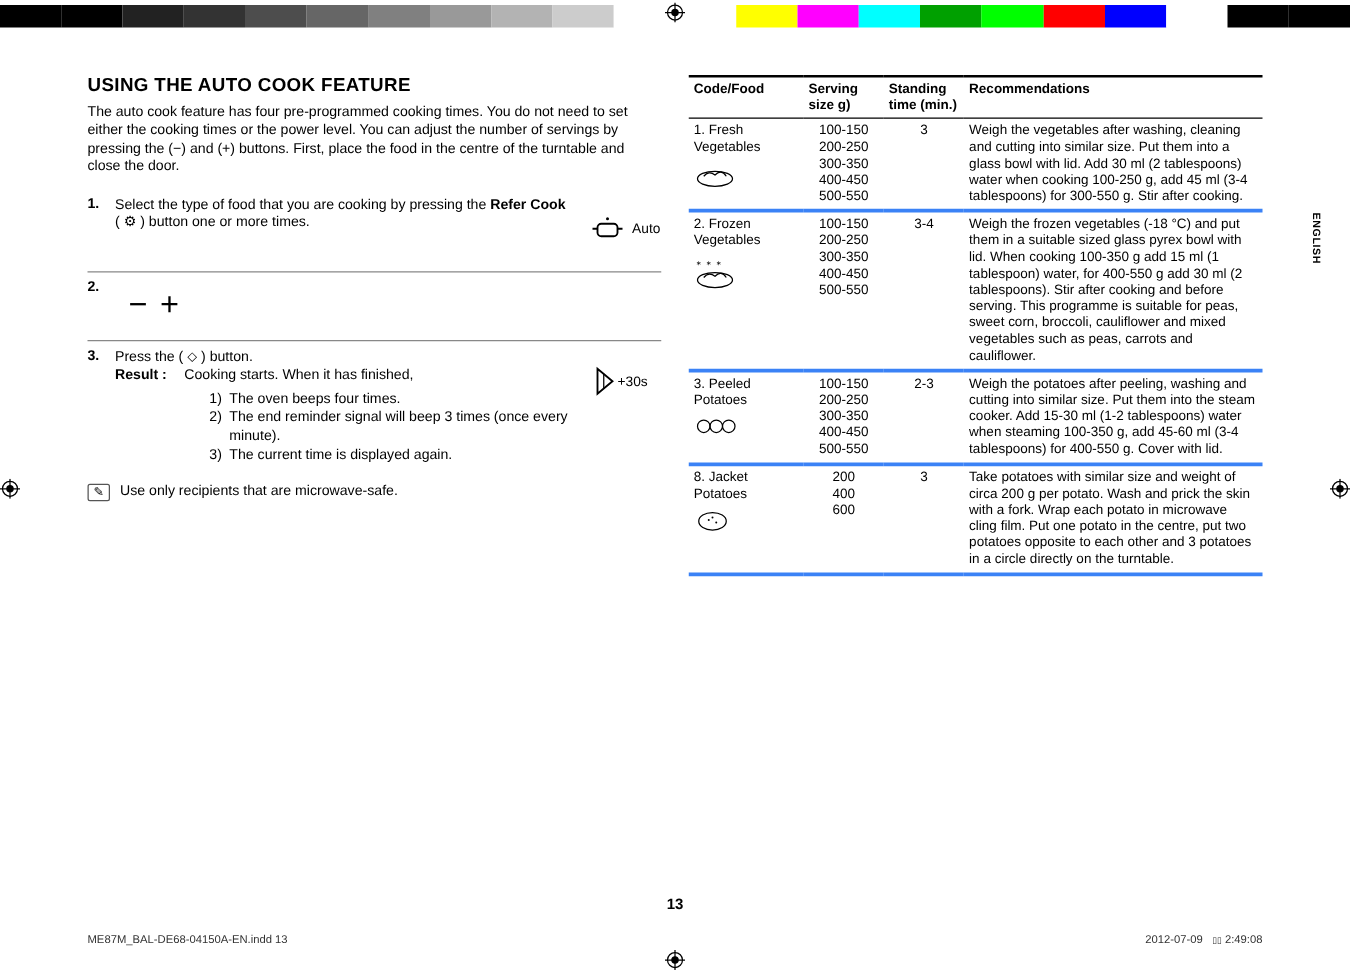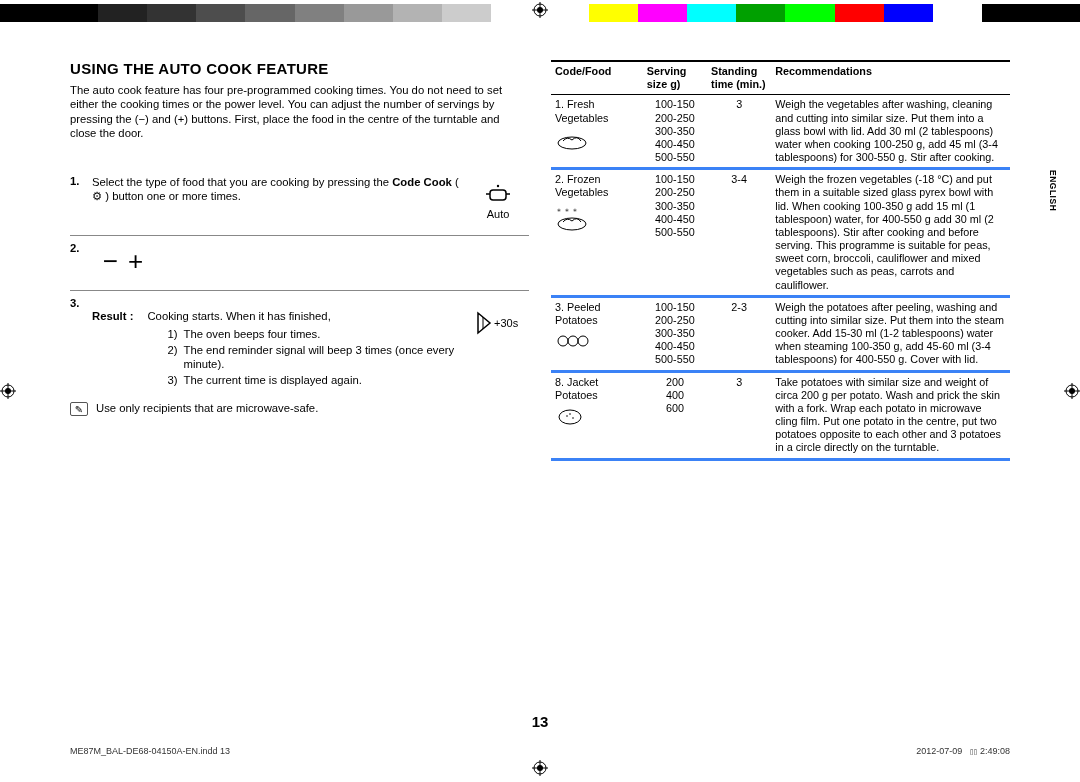--- a/index.html
+++ b/index.html
@@ -7,39 +7,39 @@
   .colorbar { position: absolute; top: 4px; left: 0; width: 1080px; height: 18px; display: grid; grid-template-columns: repeat(22, 1fr); }
   .colorbar > div { height: 18px; }
   .reg-top { position: absolute; top: 2px; left: 50%; transform: translateX(-50%); width: 16px; height: 16px; }
   .reg-left, .reg-right { position: absolute; top: 50%; transform: translateY(-50%); width: 16px; height: 16px; }
   .reg-left { left: 0; } .reg-right { right: 0; }
   .reg-bot { position: absolute; bottom: 6px; left: 50%; transform: translateX(-50%); width: 16px; height: 16px; }
   .registration svg { display: block; }
   .page { position: absolute; top: 60px; left: 70px; width: 940px; height: 660px; display: flex; gap: 22px; }
   .col { flex: 1 1 50%; }
   .h1 { font-size: 15px; font-weight: bold; letter-spacing: 0.3px; margin-bottom: 6px; }
-  .para { line-height: 1.28; margin-bottom: 28px; }
+  .para { line-height: 1.28; margin-bottom: 10px; }
   .step-row { display: flex; align-items: flex-start; gap: 8px; border-bottom: 1px solid #888; padding: 6px 0 8px 0; }
   .step-row.noborder { border-bottom: none; }
   .num { font-weight: bold; min-width: 14px; }
   .step-text { flex: 1; line-height: 1.28; }
-  .fig { width: 62px; height: 52px; display: flex; align-items: center; justify-content: center; flex-direction: column; gap: 2px; }
+  .fig { width: 62px; height: 52px; display: flex; align-items: center; justify-content: center; flex-direction: row; gap: 2px; }
   .fig svg { display: block; }
   .fig .lbl { font-size: 11px; }
   .result { font-weight: bold; }
   .sublist { margin-top: 4px; padding-left: 20px; }
   .sublist > div { display: flex; gap: 6px; line-height: 1.28; margin-bottom: 1px; }
   .note-row { display: flex; gap: 8px; align-items: flex-start; margin-top: 6px; }
   .note-icon { width: 18px; height: 14px; border: 1.5px solid #555; border-radius: 2px; display: flex; align-items: center; justify-content: center; font-size: 10px; }
   table.ac { width: 100%; border-collapse: collapse; font-size: 10.8px; }
   table.ac th, table.ac td { border-bottom: 3px solid #3b82f6; padding: 3px 4px; vertical-align: top; line-height: 1.22; }
   table.ac th { text-align: left; font-weight: bold; border-top: 2px solid #000; border-bottom: 1.5px solid #000; }
   .food-cell svg { margin-top: 4px; display: block; }
   .lang { position: absolute; right: 22px; top: 170px; font-size: 8.5px; font-weight: bold; letter-spacing: 0.5px; writing-mode: vertical-rl; text-orientation: mixed; }
-  .pagenum { position: absolute; bottom: 52px; left: 50%; transform: translateX(-50%); font-weight: bold; font-size: 15px; }
+  .pagenum { position: absolute; bottom: 52px; left: 50%; transform: translateX(-50%); font-weight: bold; font-size: 12px; }
   .footer { position: absolute; bottom: 26px; left: 70px; width: 940px; display: flex; justify-content: space-between; font-size: 9px; color: #333; }
   .minus-plus { display: flex; gap: 10px; font-size: 26px; font-weight: 300; align-items: center; justify-content: center; width: 62px; height: 40px; }
   .t-ctr { text-align: center; }
   .serving { white-space: pre-line; }
   .bold { font-weight: bold; }
 </style>
 </head>
 <body>
 
 <div class="colorbar" id="colorbar">
@@ -104,21 +104,21 @@
 
 <div class="page">
 
   <div class="col">
     <div class="h1">USING THE AUTO COOK FEATURE</div>
     <div class="para">The auto cook feature has four pre-programmed cooking times. You do not need to set either the cooking times or the power level. You can adjust the number of servings by pressing the (−) and (+) buttons. First, place the food in the centre of the turntable and close the door.</div>
 
     <div class="step-row">
       <div class="num">1.</div>
       <div class="step-text">
-        <span>Select the type of food that you are cooking by pressing the </span><span class="bold">Code Cook</span><span> ( ⚙ ) button one or more times.</span>
+        <span>Select the type of food that you are cooking by pressing the </span><span class="bold">Refer Cook</span><span> ( ⚙ ) button one or more times.</span>
       </div>
       <div class="fig">
         <svg width="36" height="24" viewBox="0 0 36 24">
             <rect x="10" y="8" width="16" height="10" rx="3" fill="none" stroke="#000" stroke-width="1.5"></rect>
             <line x1="6" y1="12" x2="10" y2="12" stroke="#000" stroke-width="1.5"></line>
             <line x1="26" y1="12" x2="30" y2="12" stroke="#000" stroke-width="1.5"></line>
             <circle cx="18" cy="4" r="1.2" fill="#000"></circle>
           </svg>
         <div class="lbl">Auto</div>
       </div>
@@ -128,21 +128,22 @@
       <div class="num">2.</div>
       <div class="minus-plus">
         <span>−</span>
         <span>+</span>
       </div>
     </div>
 
     <div class="step-row noborder">
       <div class="num">3.</div>
       <div class="step-text">
-        <div style="display:flex; gap:14px; margin-top:12px;">
+        <div>Press the ( ⬦ ) button.</div>
+        <div style="display:flex; gap:14px; margin-top:0;">
           <div class="result">Result :</div>
           <div style="flex:1">
             <div>Cooking starts. When it has finished,</div>
             <div class="sublist">
               <div>
                   <div>1)</div>
                   <div>The oven beeps four times.</div>
                 </div>
               <div>
                   <div>2)</div>

